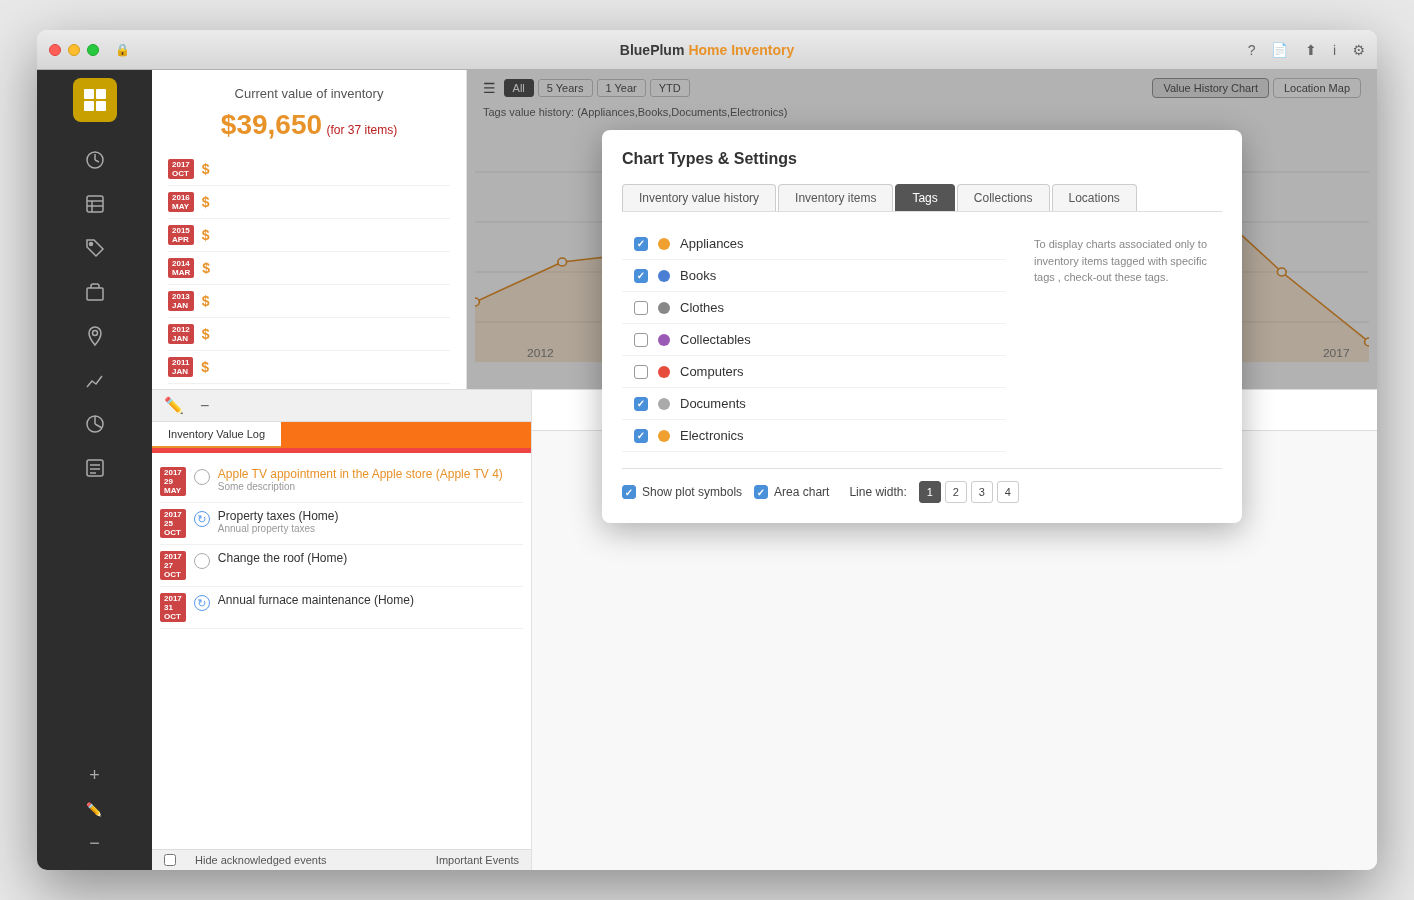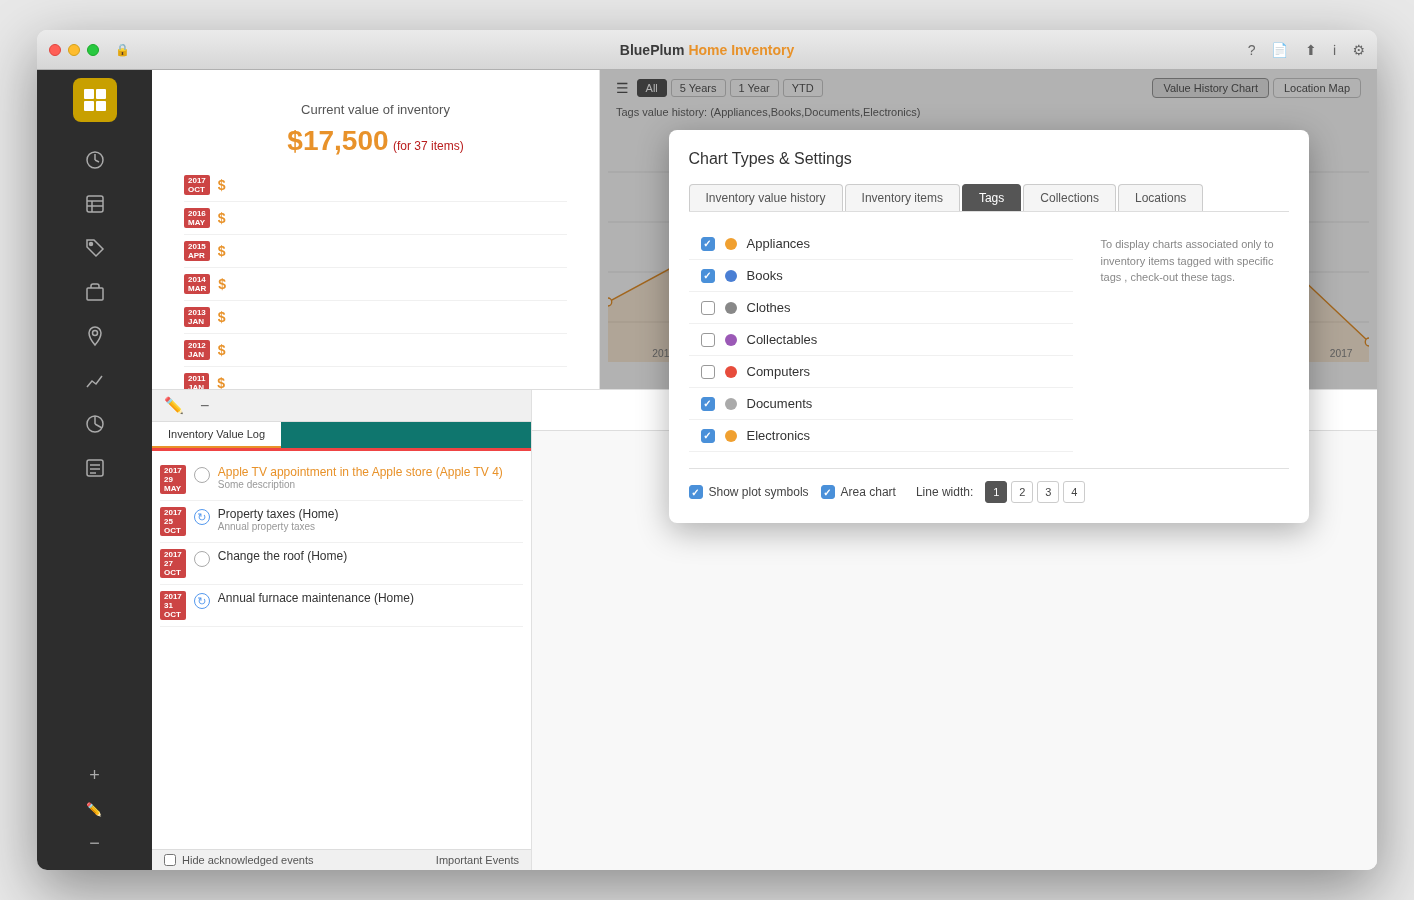--- a/index.html
+++ b/index.html
@@ -156,24 +156,24 @@
     .top-panel {
       display: flex;
       height: 320px;
       border-bottom: 1px solid #ddd;
       flex-shrink: 0;
       position: relative;
     }
 
     
     .inventory-left {
-      width: 448px;
+      width: 315px;
       background: white;
       border-right: 1px solid #e0e0e0;
-      padding: 32px;
+      padding: 16px;
       flex-shrink: 0;
       overflow-y: auto;
     }
     .inventory-title {
       font-size: 13px;
       color: #555;
       text-align: center;
       margin-bottom: 8px;
     }
     .inventory-value {
@@ -275,22 +275,22 @@
       width: 380px;
       border-right: 1px solid #e0e0e0;
       display: flex;
       flex-direction: column;
       flex-shrink: 0;
       background: white;
     }
 
     .tab-bar {
       display: flex;
-      border-bottom: 3px solid #ef4444;
-      background: #0f766e;
+      border-bottom: 5px solid #ef4444;
+      background: #f97316;
     }
     .tab {
       padding: 6px 16px;
       font-size: 11px;
       color: #666;
       cursor: pointer;
       border-bottom: 2px solid transparent;
     }
     .tab.active {
       background: white;
@@ -411,21 +411,21 @@
       background: white;
       border-radius: 8px;
       box-shadow: 0 8px 32px rgba(0,0,0,0.3);
       width: 640px;
       padding: 20px;
       position: relative;
     }
 
     .modal-title {
       font-size: 16px;
-      font-weight: 400;
+      font-weight: 700;
       color: #333;
       margin-bottom: 16px;
     }
 
     .modal-tabs {
       display: flex;
       border-bottom: 1px solid #ddd;
       margin-bottom: 16px;
       gap: 0;
     }
@@ -701,21 +701,21 @@
       </div>
     </div>
 
     <div class="content-area">
 
       <div class="top-panel">
 
         <div class="inventory-left">
           <div class="inventory-title">Current value of inventory</div>
           <div style="text-align:center">
-            <span class="inventory-value">$17,500</span>
+            <span class="inventory-value">$39,650</span>
             <span class="inventory-items">(for 37 items)</span>
           </div>
           <div class="timeline">
             <div class="timeline-item">
               <span class="year-badge">2017<br>OCT</span>
               <span style="color:#e8922a;font-weight:bold;font-size:14px">$</span>
             </div>
             <div class="timeline-item">
               <span class="year-badge">2016<br>MAY</span>
               <span style="color:#e8922a;font-weight:bold;font-size:14px">$</span>
@@ -920,21 +920,21 @@
               <span class="year-badge">2017<br>31<br>OCT</span>
               <div class="event-circle recurring">↻</div>
               <div class="event-details">
                 <div class="event-title dark">Annual furnace maintenance (Home)</div>
               </div>
             </div>
 
           </div>
 
           <div class="bottom-footer">
-            <div style="display:flex;align-items:center;gap:6px">
+            <div style="display:flex;align-items:center;gap:19px">
               <input type="checkbox" style="width: 12px; height: 12px;">
               <span>Hide acknowledged events</span>
             </div>
             <span>Important Events</span>
           </div>
         </div>
 
         <div class="events-right">
           <div class="events-tab-bar">
             <button class="events-tab-btn active">Events</button>

